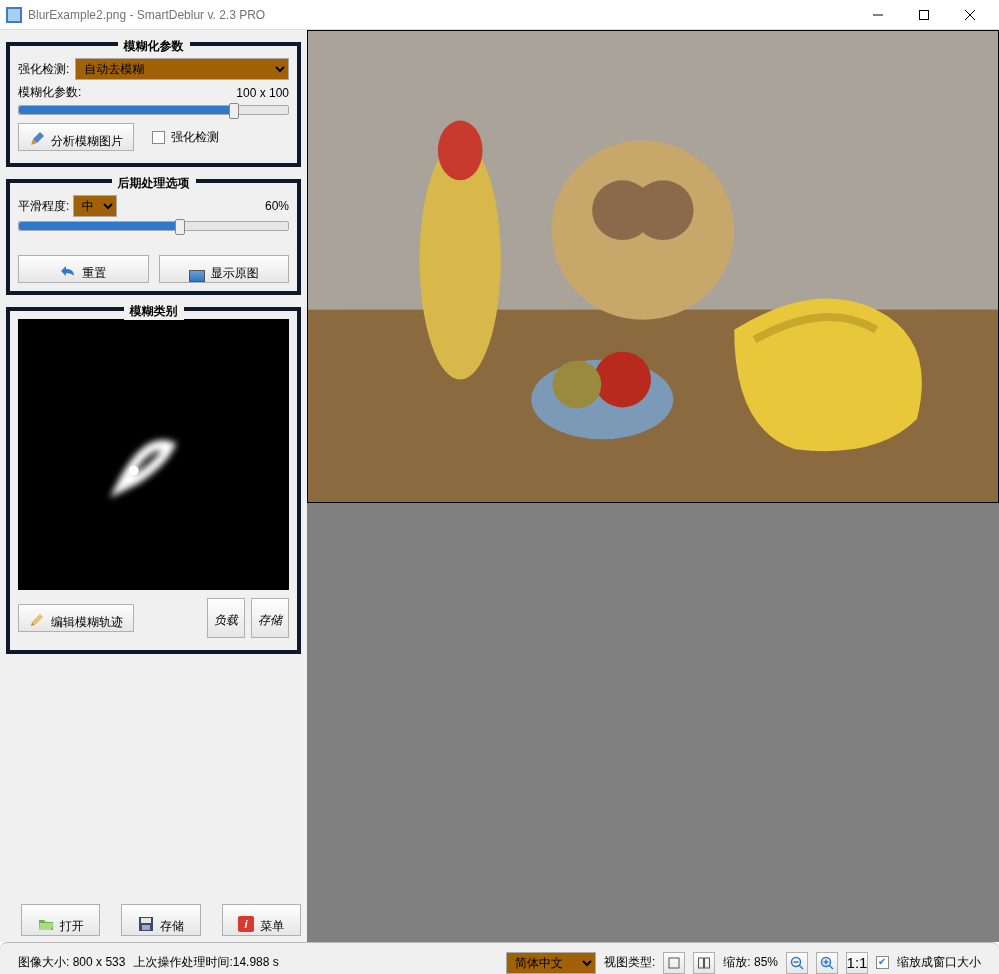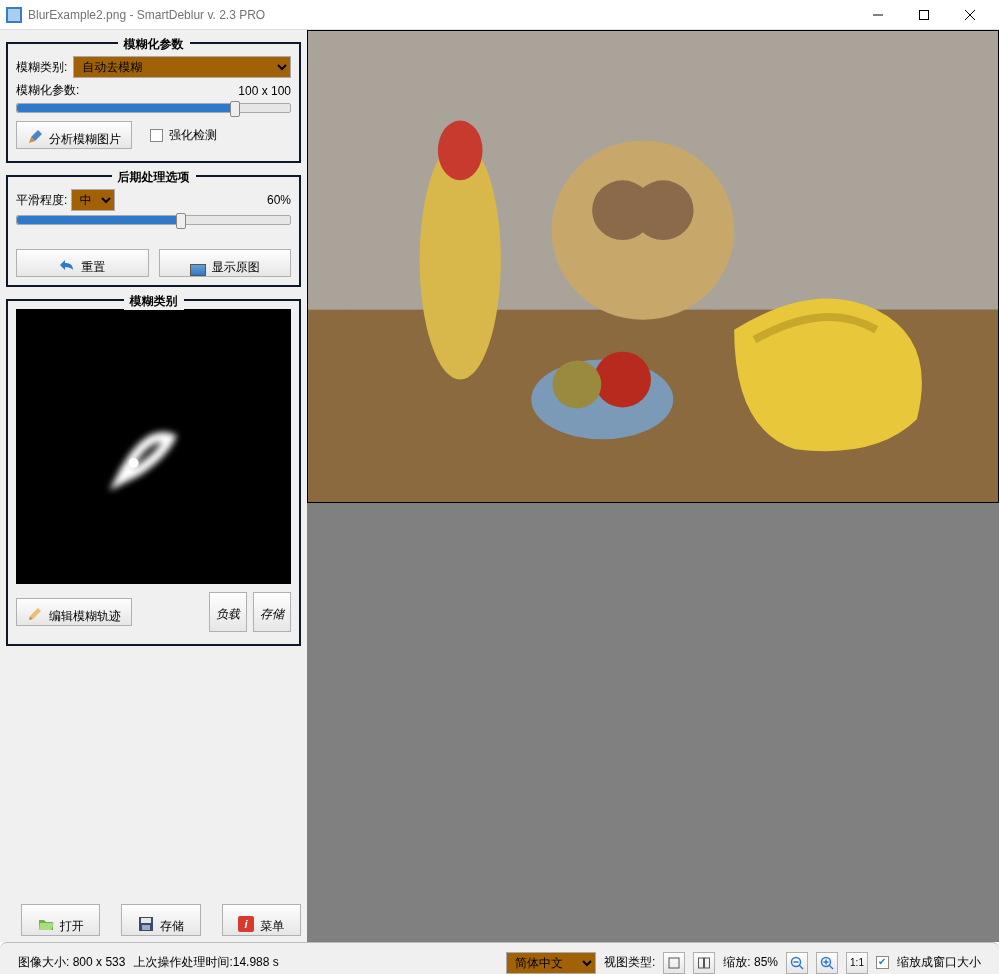--- a/index.html
+++ b/index.html
@@ -3,21 +3,21 @@
 <meta charset="utf-8">
 <style>
 * { box-sizing: border-box; margin: 0; padding: 0; }
 body { font-family: "Microsoft YaHei", "SimSun", Tahoma, sans-serif; font-size: 12px; background: #fff; overflow: hidden; width: 999px; height: 974px; }
 .titlebar { height: 30px; background: #fff; border-bottom: 1px solid #ddd; display: flex; align-items: center; padding: 0 6px; }
 .titlebar .app-icon { width: 16px; height: 16px; margin-right: 6px; }
 .titlebar .title { flex: 1; color: #737373; font-size: 12px; }
 .titlebar .win-btn { width: 46px; height: 30px; display: flex; align-items: center; justify-content: center; color: #000; }
 .main { display: flex; height: 912px; }
 .sidebar { width: 307px; height: 100%; background: #f0f0f0; padding: 6px; display: flex; flex-direction: column; gap: 6px; }
-.panel { border: 2px solid #0f172a; background: #f0f0f0; padding: 8px; position: relative; margin-top: 6px; }
+.panel { border: 4px solid #0f172a; background: #f0f0f0; padding: 8px; position: relative; margin-top: 6px; }
 .panel-title { position: absolute; top: -8px; left: 50%; transform: translateX(-50%); background: #f0f0f0; padding: 0 6px; font-weight: bold; }
 .row { display: flex; align-items: center; gap: 6px; margin: 4px 0; }
 .label { white-space: nowrap; }
 select { height: 22px; border: 1px solid #aaa; background: #a16207; font-family: inherit; font-size: 12px; padding: 0 4px; }
 .slider-row { display: flex; align-items: center; margin: 4px 0; }
 .slider { flex: 1; height: 10px; position: relative; background: #e6e6e6; border: 1px solid #aaa; border-radius: 2px; }
 .slider .track { position: absolute; left: 0; top: 0; bottom: 0; background: #2e79c9; border-radius: 2px; }
 .slider .thumb { position: absolute; top: -3px; width: 10px; height: 16px; background: #eee; border: 1px solid #888; border-radius: 2px; transform: translateX(-50%); }
 .btn { height: 28px; border: 1px solid #b0b0b0; background: linear-gradient(#fefefe,#e6e6e6); display: inline-flex; align-items: flex-end; justify-content: center; gap: 6px; padding: 0 10px; font-family: inherit; font-size: 12px; cursor: pointer; }
 .btn.small { height: 40px; padding: 8px 6px; font-style: italic; }
@@ -68,21 +68,21 @@
       </svg>
     </div>
 </div>
 
 <div class="main">
   <div class="sidebar">
 
     <div class="panel">
       <div class="panel-title">模糊化参数</div>
       <div class="row">
-        <span class="label">模糊类别:</span>
+        <span class="label">强化检测:</span>
         <select style="flex:1">
           <option>自动去模糊</option>
         </select>
       </div>
       <div class="row between">
         <span class="label">模糊化参数:</span>
         <span>100 x 100</span>
       </div>
       <div class="slider-row">
         <div class="slider">
@@ -241,16 +241,16 @@
       </svg>
     </span>
   <span class="zoom-btn">
       <svg width="14" height="14">
         <circle cx="6" cy="6" r="4.5" fill="none" stroke="#2e79c9" stroke-width="1.5"></circle>
         <line x1="9" y1="9" x2="13" y2="13" stroke="#2e79c9" stroke-width="1.5"></line>
         <line x1="3.5" y1="6" x2="8.5" y2="6" stroke="#2e79c9" stroke-width="1.5"></line>
         <line x1="6" y1="3.5" x2="6" y2="8.5" stroke="#2e79c9" stroke-width="1.5"></line>
       </svg>
     </span>
-  <span class="zoom-btn" style="font-size:10px;">1:1</span>
+  <span class="zoom-btn" style="font-size:15px;">1:1</span>
   <span class="checkbox checked"></span>
   <span class="status-item">缩放成窗口大小</span>
 </div>
 
 </body></html>

